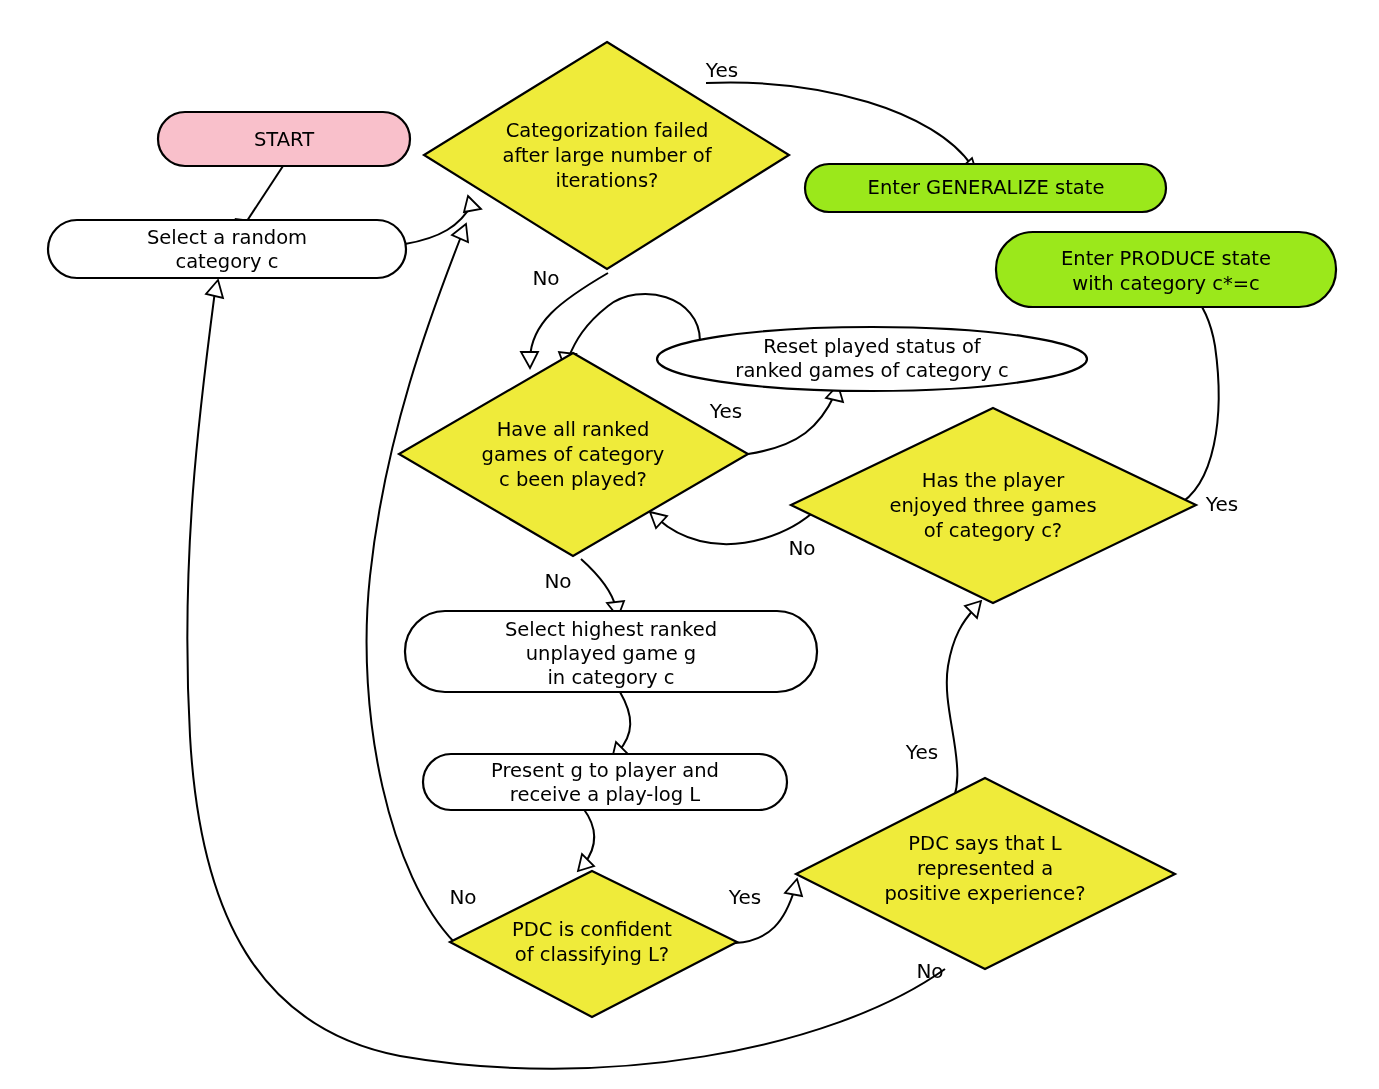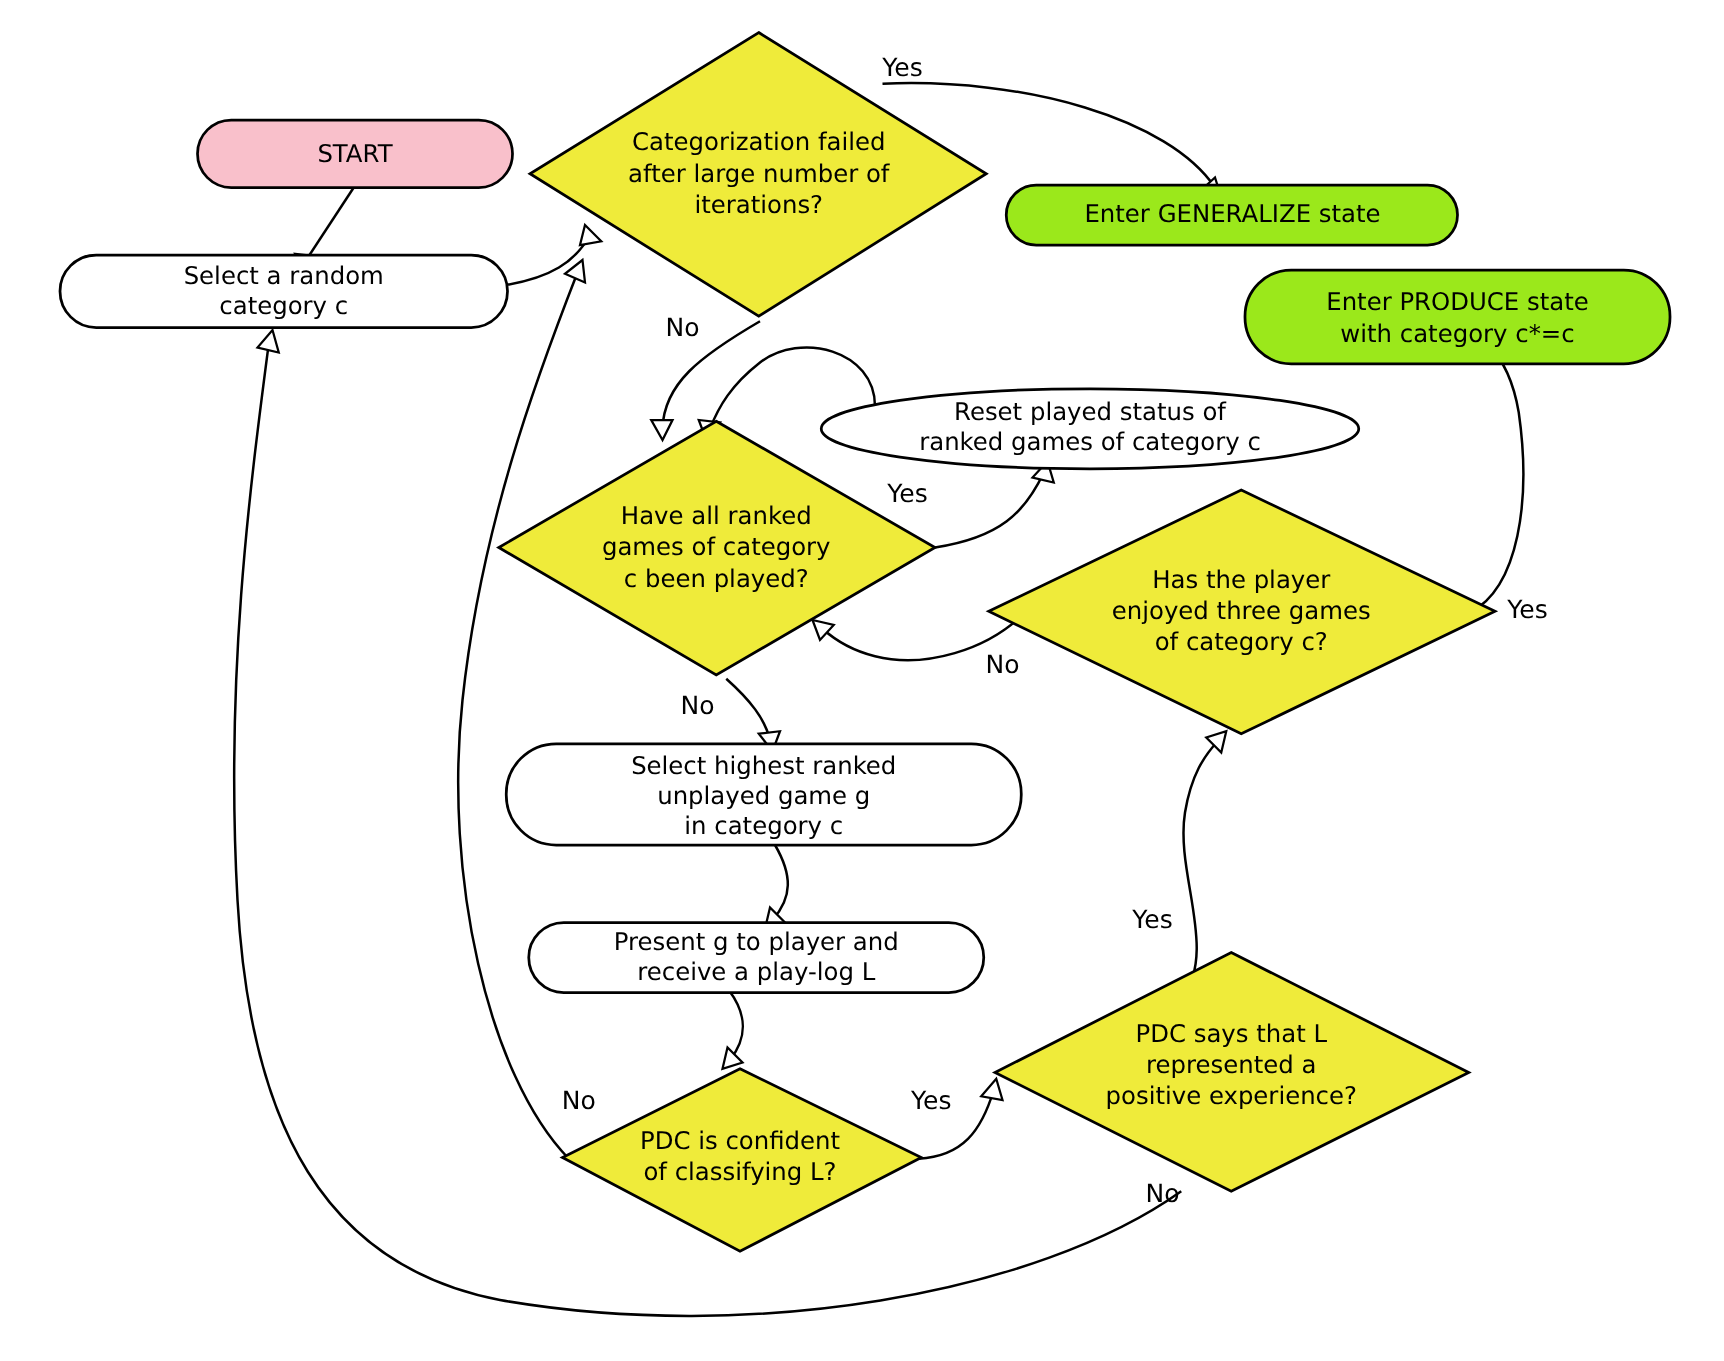--- a/index.html
+++ b/index.html
@@ -10,21 +10,21 @@
   }
   body {
     width: 1379px;
     height: 1089px;
     font-family: "DejaVu Sans", sans-serif;
     position: relative;
     overflow: hidden;
   }
   #chart-root {
     position: absolute;
-    left: 0; top: 0;
+    left: 0; top: 16px;
     width: 1379px;
     height: 933px;
   }
   svg#flow {
     display: block;
     width: 1379px;
     height: 1089px;
   }
   .node-shape {
     stroke: #000000;

